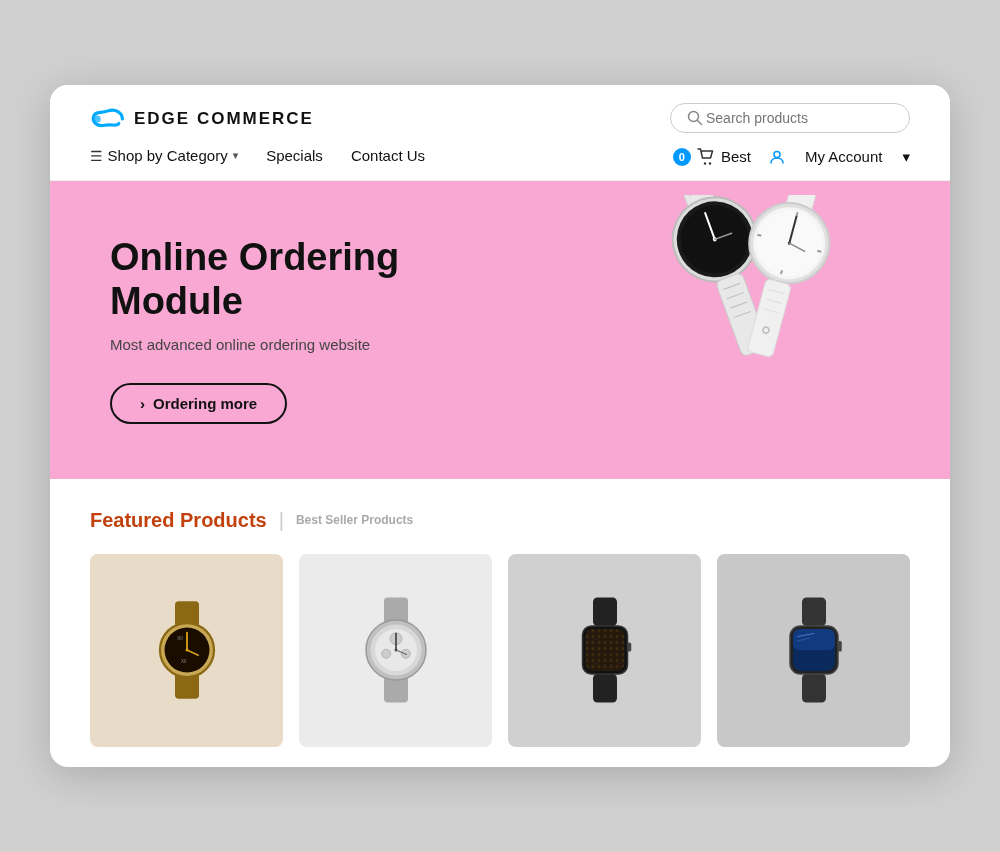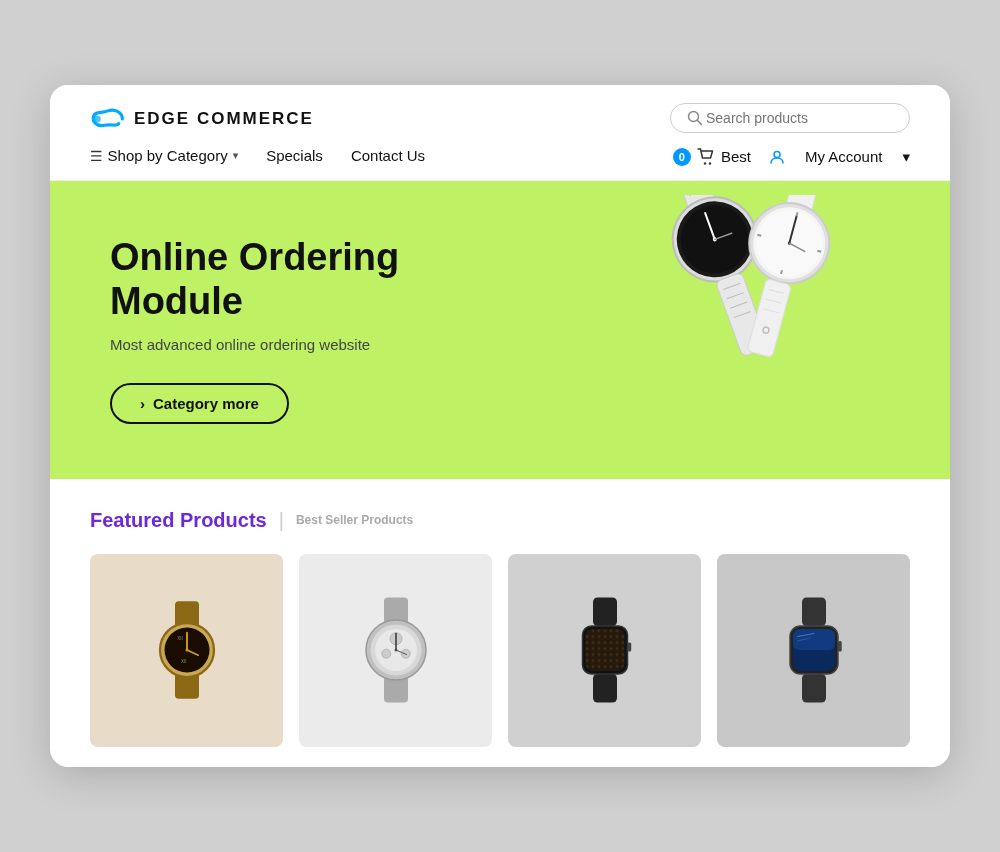--- a/index.html
+++ b/index.html
@@ -127,21 +127,21 @@
     .my-account-btn {
       display: flex;
       align-items: center;
       gap: 20px;
       cursor: pointer;
       font-size: 15px;
       color: #111;
     }
     
     .hero {
-      background: #bef264;
+      background: #f9a8d4;
       position: relative;
       padding: 55px 40px 55px 60px;
       overflow: hidden;
       min-height: 270px;
       display: flex;
       align-items: center;
     }
     .hero-content {
       position: relative;
       z-index: 2;
@@ -189,21 +189,21 @@
     }
     .section-heading {
       display: flex;
       align-items: center;
       gap: 12px;
       margin-bottom: 22px;
     }
     .section-title-featured {
       font-size: 20px;
       font-weight: 800;
-      color: #6d28d9;
+      color: #c2410c;
     }
     .section-divider {
       color: #ccc;
       font-size: 20px;
     }
     .section-title-bestseller {
       font-size: 12px;
       font-weight: 600;
       color: #aaa;
       cursor: pointer;
@@ -297,21 +297,21 @@
       </div>
     </div>
   </div>
 
   <div class="hero">
     <div class="hero-content">
       <h1 class="hero-title">Online Ordering Module</h1>
       <p class="hero-subtitle">Most advanced online ordering website</p>
       <button class="discover-btn">
         <span>›</span>
-        <span>Category more</span>
+        <span>Ordering more</span>
       </button>
     </div>
 
     <div class="hero-image">
       <svg viewBox="0 0 420 270" width="420" height="270" xmlns="http://www.w3.org/2000/svg">
 
         <g transform="translate(140, 50) rotate(-20)">
 
           <rect x="30" y="-70" width="28" height="75" rx="6" fill="#e8e8e8" stroke="#ccc" stroke-width="1"></rect>
 

